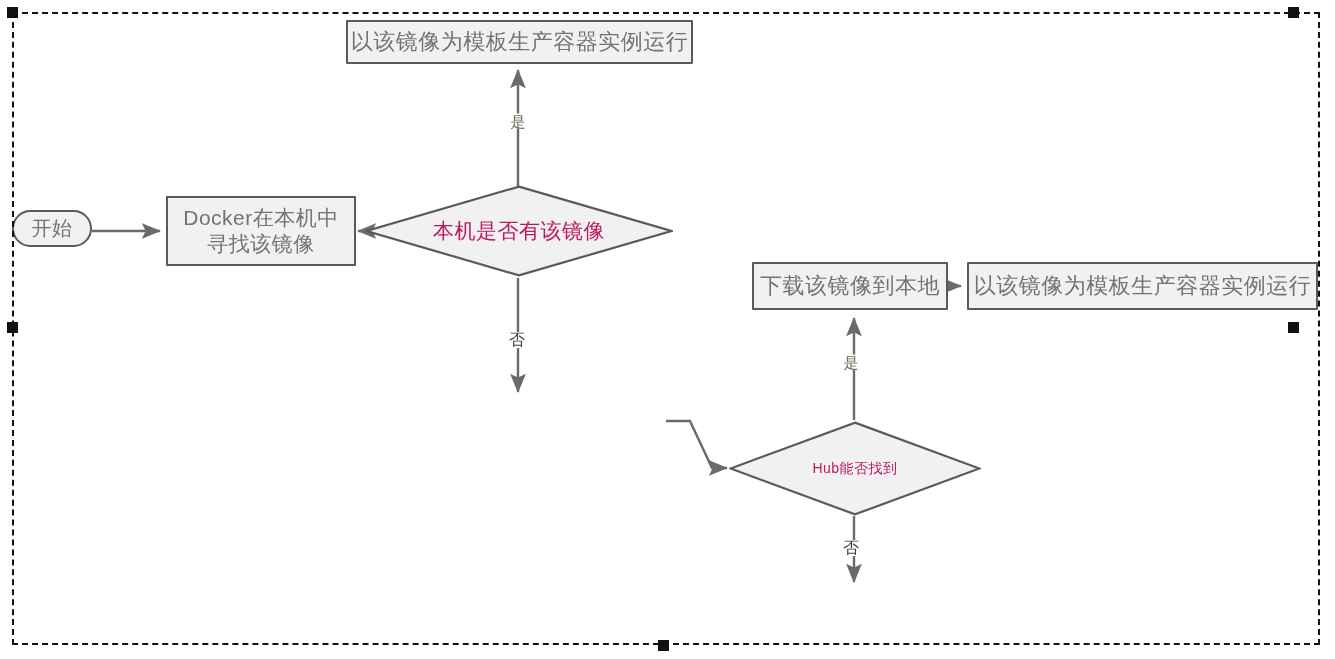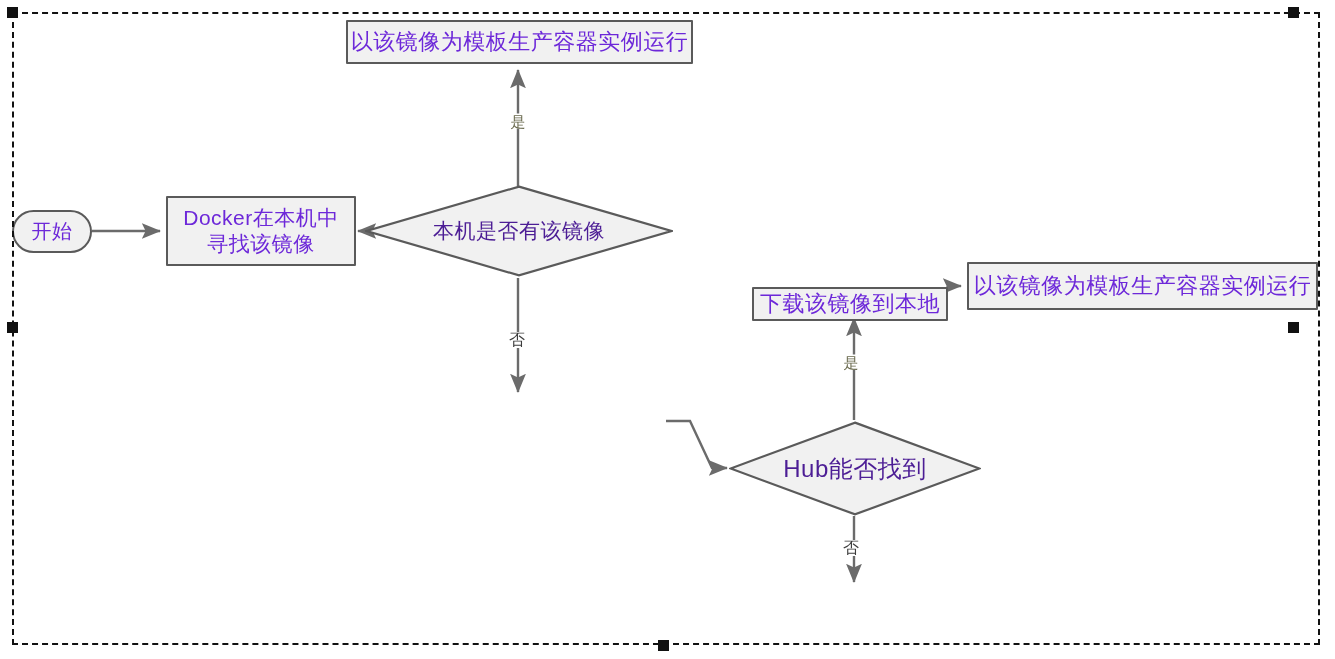--- a/index.html
+++ b/index.html
@@ -35,21 +35,21 @@
     height: 11px;
     background: #111111;
   }
 
   
   .node {
     position: absolute;
     box-sizing: border-box;
     background: #f1f1f1;
     border: 2px solid #5a5a5a;
-    color: #6d28d9;
+    color: #737373;
     display: flex;
     align-items: center;
     justify-content: center;
     text-align: center;
     line-height: 1.25;
     white-space: pre-line;
     letter-spacing: 0.5px;
   }
   .node.process {
     border-radius: 1px;
@@ -70,21 +70,21 @@
     display: block;
   }
   .decision .dlabel {
     position: absolute;
     left: 0; top: 0;
     width: 100%;
     height: 100%;
     display: flex;
     align-items: center;
     justify-content: center;
-    color: #4c1d95;
+    color: #be185d;
     letter-spacing: 0.5px;
   }
 
   
   #edges {
     position: absolute;
     left: 0;
     top: 0;
     width: 1335px;
     height: 659px;
@@ -140,42 +140,42 @@
       <line x1="854" y1="516" x2="854" y2="582" stroke="#6b6b6b" stroke-width="2.4" marker-end="url(#arrowhead)"></line>
     </g>
 
     <g>
       <line x1="949" y1="286" x2="961" y2="286" stroke="#6b6b6b" stroke-width="2.4" marker-end="url(#arrowhead)"></line>
     </g>
   </svg>
 
   <div class="node process" style="left:346px; top:20px; width:347px; height:44px; font-size:22px;">以该镜像为模板生产容器实例运行</div>
 
-  <div class="node terminator" style="left:12px; top:210px; width:80px; height:43px; font-size:20px;">开始</div>
+  <div class="node terminator" style="left:12px; top:210px; width:80px; height:37px; font-size:20px;">开始</div>
 
   <div class="node process" style="left:166px; top:196px; width:190px; height:70px; font-size:21px;">Docker在本机中
 寻找该镜像</div>
 
   <div class="decision" style="left:365px; top:185px; width:308px; height:92px;">
     <svg width="308" height="92" viewBox="0 0 308 92" xmlns="http://www.w3.org/2000/svg">
       <polygon points="154,1.6 306.4,46 154,90.4 1.6,46" fill="#f1f1f1" stroke="#5a5a5a" stroke-width="2.2"></polygon>
     </svg>
     <div class="dlabel" style="font-size:21px;">本机是否有该镜像</div>
   </div>
 
 
-  <div class="node process" style="left:752px; top:262px; width:196px; height:34px; font-size:22px;margin-top:25px;">下载该镜像到本地</div>
+  <div class="node process" style="left:752px; top:262px; width:196px; height:48px; font-size:22px;">下载该镜像到本地</div>
 
   <div class="node process" style="left:967px; top:262px; width:351px; height:48px; font-size:22px;">以该镜像为模板生产容器实例运行</div>
 
   <div class="decision" style="left:729px; top:421px; width:252px; height:95px;">
     <svg width="252" height="95" viewBox="0 0 252 95" xmlns="http://www.w3.org/2000/svg">
       <polygon points="126,1.6 250.4,47.5 126,93.4 1.6,47.5" fill="#f1f1f1" stroke="#5a5a5a" stroke-width="2.2"></polygon>
     </svg>
-    <div class="dlabel" style="font-size:24px;">Hub能否找到</div>
+    <div class="dlabel" style="font-size:14px;">Hub能否找到</div>
   </div>
 
 
   <div class="edge-label" style="left:518px; top:121px; font-size:15px; color:#6a6a4e;">是</div>
 
   <div class="edge-label" style="left:517px; top:340px; font-size:16px; color:#3c3c3c;">否</div>
 
   <div class="edge-label" style="left:851px; top:362px; font-size:15px; color:#6a6a4e;">是</div>
 
   <div class="edge-label" style="left:851px; top:548px; font-size:16px; color:#3c3c3c;">否</div>

